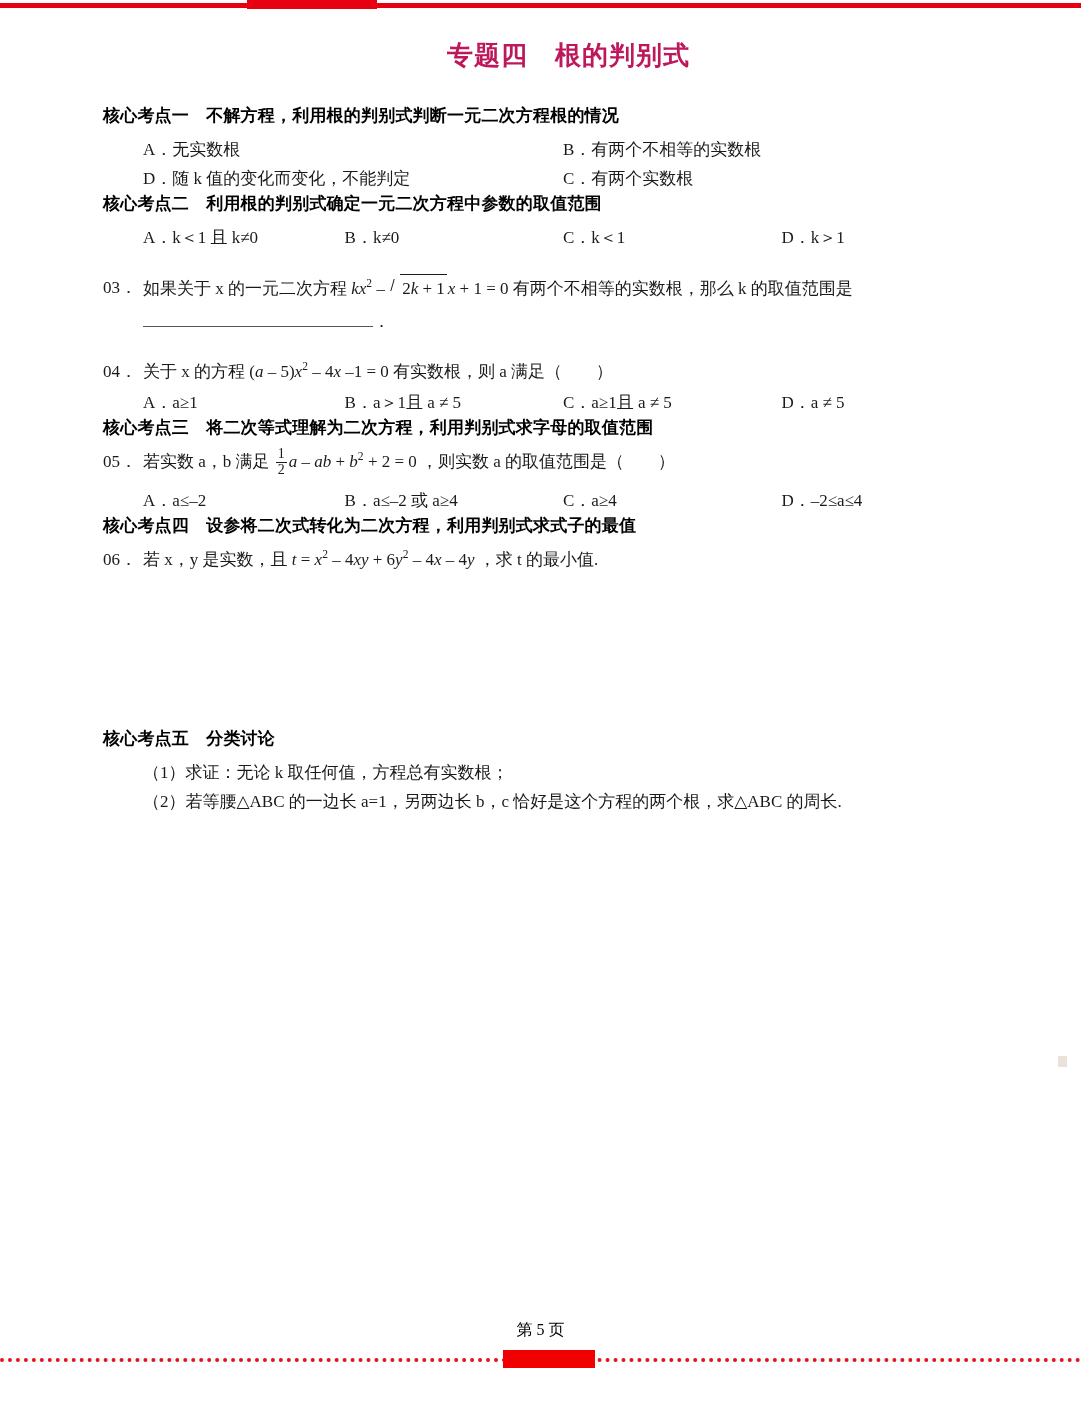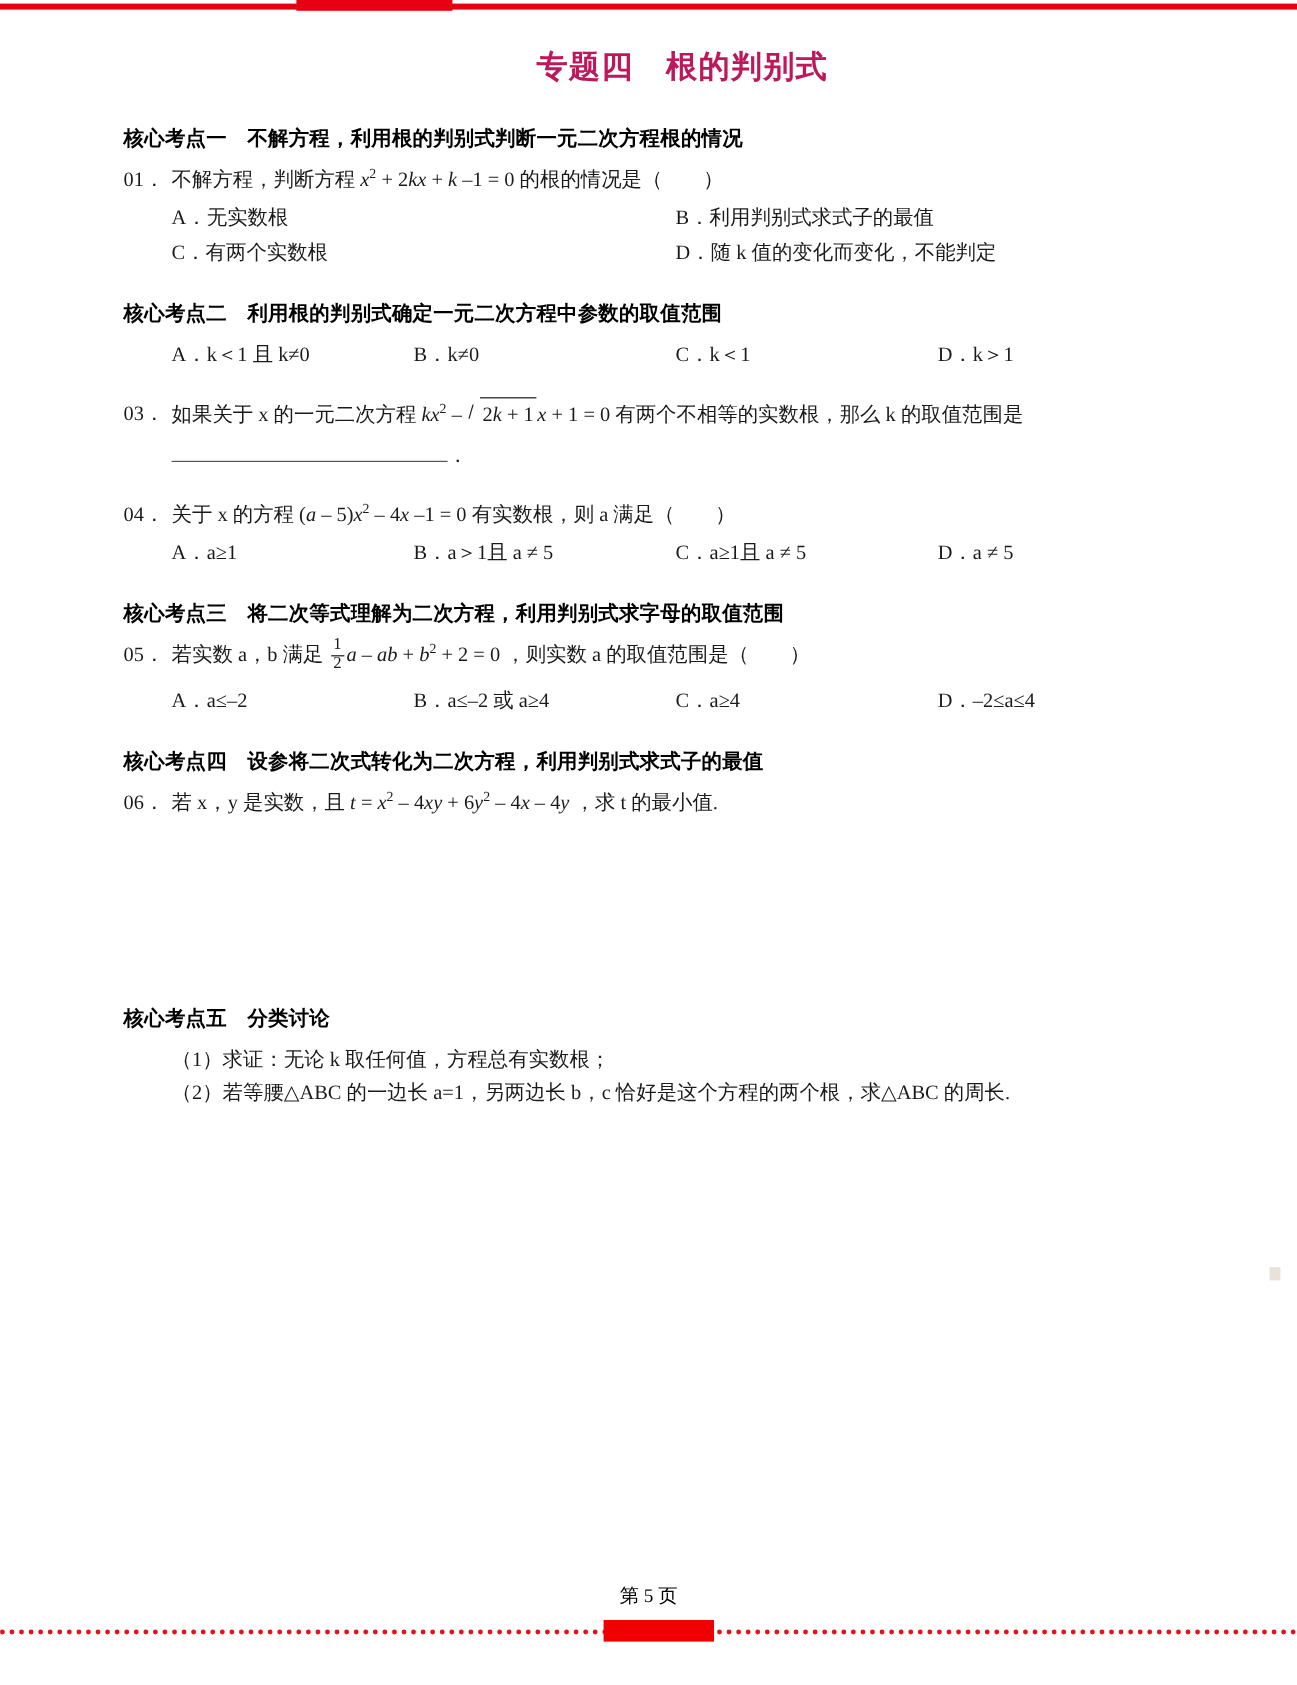--- a/index.html
+++ b/index.html
@@ -65,21 +65,21 @@
   }
 
   .section-head {
     font-family: "DejaVu Sans", sans-serif;
     font-weight: bold;
     font-size: 17px;
     color: #000;
     letter-spacing: 0.2px;
     margin: 0 0 9px 0;
   }
-  .sec-gap { margin-top: 26px; }
+  .sec-gap { }
 
   .q {
     position: relative;
     margin: 0 0 4px 0;
     font-size: 17px;
     line-height: 1.62;
   }
   .q-num {
     position: absolute;
     left: 0;
@@ -204,35 +204,27 @@
 <div class="top-bar-accent"></div>
 
 <div class="page">
 
   <div class="doc-title">专题四　根的判别式</div>
 
   <div class="content">
 
     <div class="section-head">核心考点一　不解方程，利用根的判别式判断一元二次方程根的情况</div>
 
-    <div class="q">
-      <span class="q-num">01．</span>
-      <div class="q-body">
-        <span>不解方程，判断方程</span>
-        <span class="math"><span class="mi">x</span><sup>2</sup> + 2<span class="mi">kx</span> + <span class="mi">k</span> –1 = 0</span>
-        <span>的根的情况是（　　）</span>
-      </div>
-    </div>
     <div class="opts two">
       <div>A．无实数根</div>
-      <div>B．利用判别式求式子的最值</div>
+      <div>B．有两个不相等的实数根</div>
     </div>
     <div class="opts two">
+      <div>D．随 k 值的变化而变化，不能判定</div>
       <div>C．有两个实数根</div>
-      <div>D．随 k 值的变化而变化，不能判定</div>
     </div>
 
     <div class="section-head sec-gap">核心考点二　利用根的判别式确定一元二次方程中参数的取值范围</div>
 
     <div class="opts wide4">
       <div>A．k＜1 且 k≠0</div>
       <div>B．k≠0</div>
       <div>C．k＜1</div>
       <div>D．k＞1</div>
     </div>

